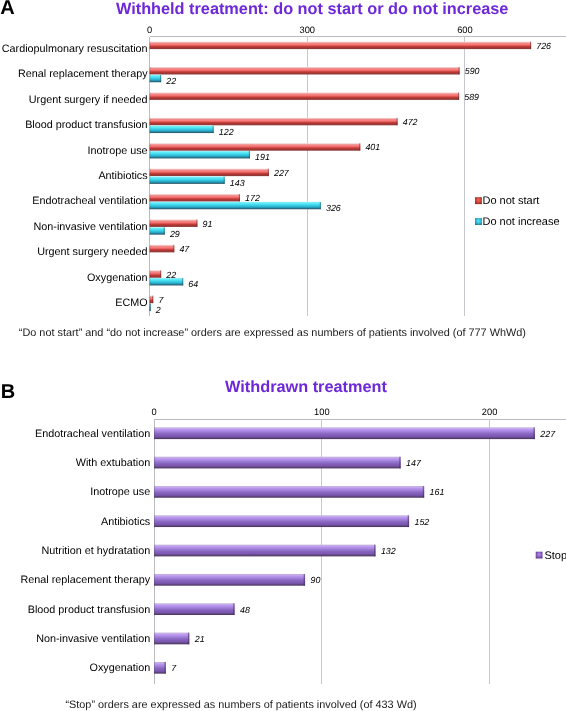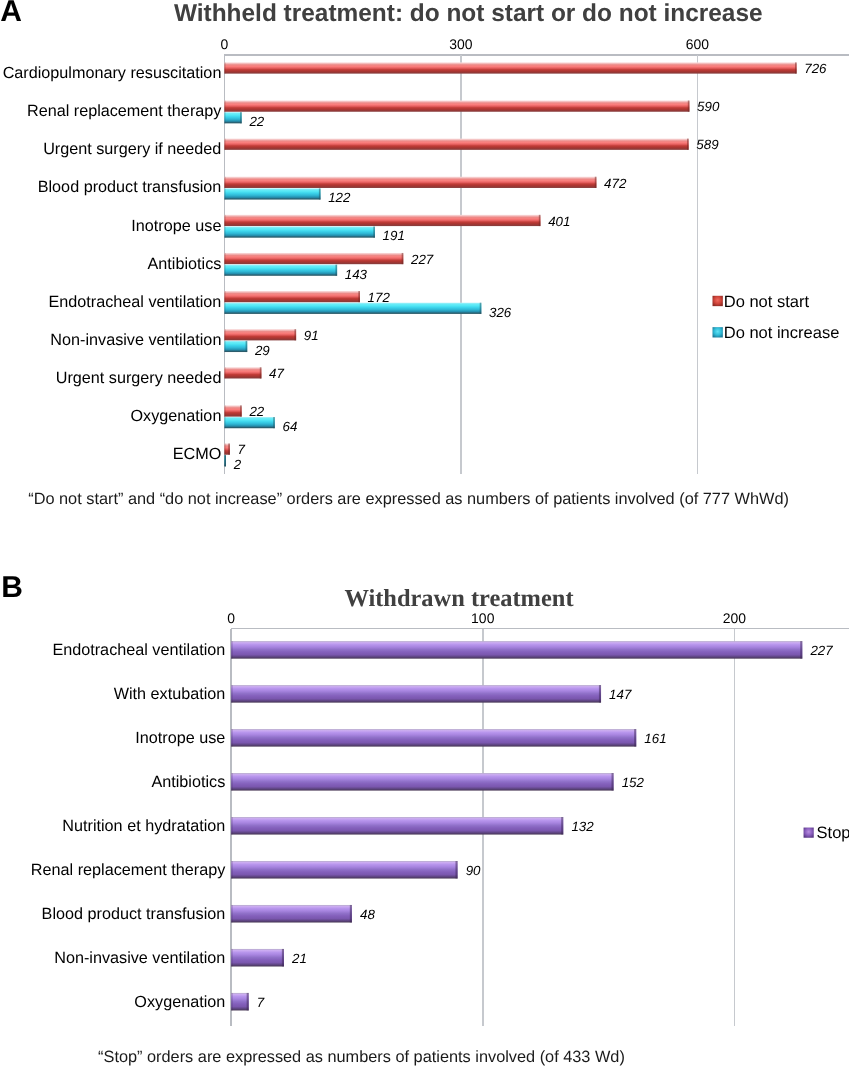--- a/index.html
+++ b/index.html
@@ -2,21 +2,21 @@
 <html><head>
 <meta charset="utf-8">
 <title>Withheld and withdrawn treatment</title>
 <style>
   html,body{margin:0;padding:0;background:#ffffff;}
   body{width:566px;height:711px;overflow:hidden;
        font-family:"Liberation Sans", sans-serif;color:#000;
        -webkit-font-smoothing:antialiased;text-rendering:geometricPrecision;}
   .figure{position:relative;width:566px;height:711px;}
   .panel-letter{position:absolute;font-weight:bold;font-size:20px;line-height:1;color:#000;}
-  .panel-title{position:absolute;font-weight:bold;font-size:16.3px;line-height:1;color:#404040;
+  .panel-title{position:absolute;font-weight:bold;font-size:16.3px;line-height:1;color:#6d28d9;
                text-align:center;white-space:nowrap;}
   .caption{position:absolute;font-size:10.88px;line-height:1;color:#1a1a1a;white-space:nowrap;}
   svg{display:block;shape-rendering:auto;}
   text{-webkit-font-smoothing:antialiased;}
   .cat-label{font-size:10.8px;fill:#000;}
   .tick-label{font-size:9.3px;fill:#000;}
   .val-label{font-size:8.9px;font-style:italic;fill:#000;}
   .legend-label{font-size:11.0px;fill:#000;}
 </style>
 </head>
@@ -166,21 +166,21 @@
       <g>
         <rect x="475" y="197.2" width="6.9" height="6.9" fill="url(#chartA-lg0)"></rect>
         <text x="482.5" y="204.4" class="legend-label" text-anchor="start">Do not start</text>
         <rect x="475" y="218.1" width="6.9" height="6.9" fill="url(#chartA-lg1)"></rect>
         <text x="482.5" y="225.3" class="legend-label" text-anchor="start">Do not increase</text>
       </g>
     </svg>
   <div class="caption" id="capA" style="left:18.8px;top:327.6px;">“Do not start” and “do not increase” orders are expressed as numbers of patients involved (of 777 WhWd)</div>
 
   <div class="panel-letter" id="letterB" style="left:0.8px;top:382.3px;">B</div>
-  <div class="panel-title" id="titleB" style="left:224px;top:391px;width:164px;font-family:Liberation Serif, serif;">Withdrawn treatment</div>
+  <div class="panel-title" id="titleB" style="left:224px;top:379px;width:164px;">Withdrawn treatment</div>
   <svg id="chartB" width="566" height="711" style="position:absolute;left:0;top:0;">
       <defs>
         <linearGradient id="chartB-g0" x1="0" y1="0" x2="0" y2="1">
           <stop offset="0" stop-color="#b8aecb"></stop>
           <stop offset="0.09" stop-color="#cbabf2"></stop>
           <stop offset="0.2" stop-color="#b795ec"></stop>
           <stop offset="0.33" stop-color="#a885e0"></stop>
           <stop offset="0.48" stop-color="#9071c9"></stop>
           <stop offset="0.62" stop-color="#8460bc"></stop>
           <stop offset="0.78" stop-color="#7a57ae"></stop>

